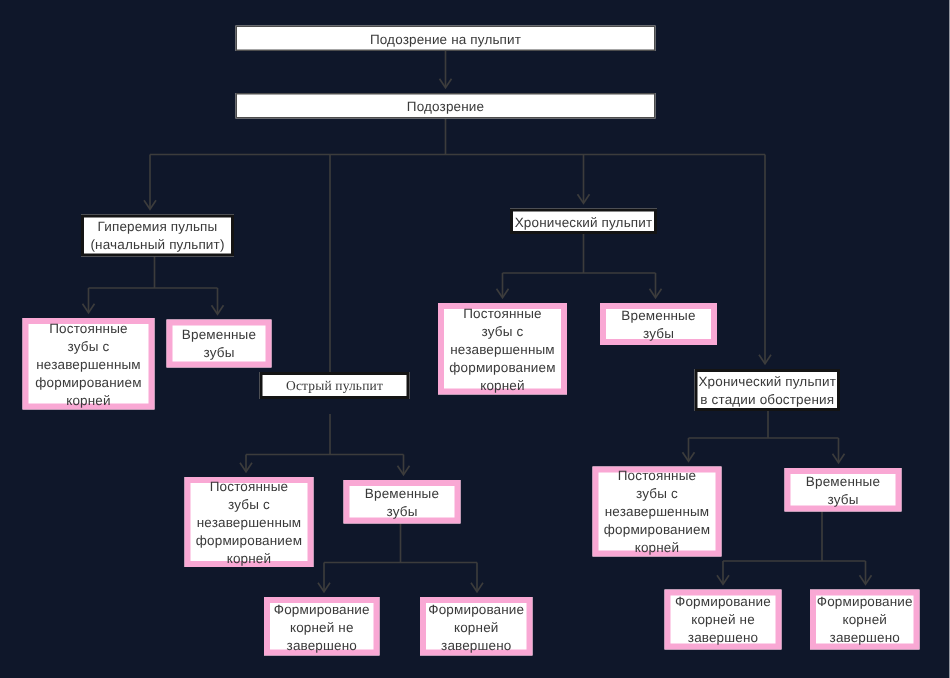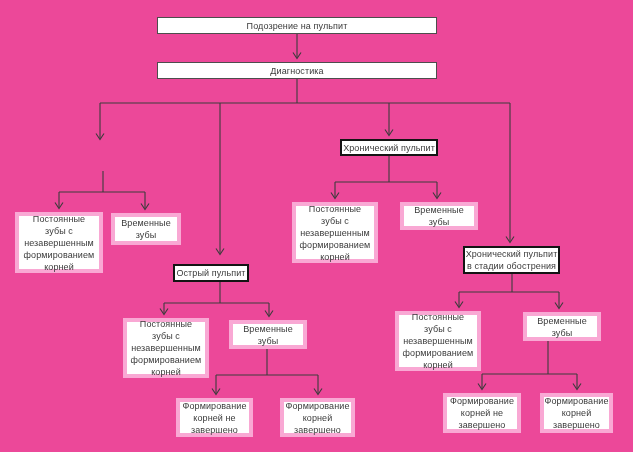--- a/index.html
+++ b/index.html
@@ -1,20 +1,20 @@
 <!DOCTYPE html>
 <html><head>
 <meta charset="utf-8">
 <style>
   html, body { margin: 0; padding: 0; background: #ffffff; }
   .canvas {
     position: relative;
     width: 633px;
     height: 452px;
-    background: #ec4899;
+    background: #0f172a;
     font-family: "Liberation Sans", sans-serif;
     overflow: hidden;
   }
   .connectors {
     position: absolute;
     left: 0; top: 0;
     width: 633px; height: 452px;
   }
   .connectors path {
     fill: none;
@@ -79,33 +79,35 @@
     <path d="M459,292 V307" marker-end="url(#arrow)"></path>
     <path d="M559,292 V308" marker-end="url(#arrow)"></path>
 
     <path d="M548,341 V374 M482,374 H577"></path>
     <path d="M482,374 V389" marker-end="url(#arrow)"></path>
     <path d="M577,374 V389" marker-end="url(#arrow)"></path>
   </svg>
 
   <div class="node lvl-top" style="left:157px; top:17px; width:280px; height:17px;">Подозрение на пульпит</div>
 
-  <div class="node lvl-top" style="left:157px; top:62px; width:280px; height:17px;">Диагностика</div>
+  <div class="node lvl-top" style="left:157px; top:62px; width:280px; height:17px;">Подозрение</div>
 
+  <div class="node lvl-main" style="left:54px; top:143px; width:102px; height:28px;">Гиперемия пульпы
+(начальный пульпит)</div>
 
   <div class="node" style="left:15px; top:212px; width:88px; height:61px;">Постоянные
 зубы с
 незавершенным
 формированием
 корней</div>
 
   <div class="node" style="left:111px; top:213px; width:70px; height:32px;">Временные
 зубы</div>
 
-  <div class="node lvl-main" style="left:173px; top:264px; width:76px; height:18px;">Острый пульпит</div>
+  <div class="node lvl-main" style="left:173px; top:248px; width:100px; height:18px;font-family:Liberation Serif, serif;">Острый пульпит</div>
 
   <div class="node" style="left:123px; top:318px; width:86px; height:60px;">Постоянные
 зубы с
 незавершенным
 формированием
 корней</div>
 
   <div class="node" style="left:229px; top:320px; width:78px; height:29px;">Временные
 зубы</div>
 

